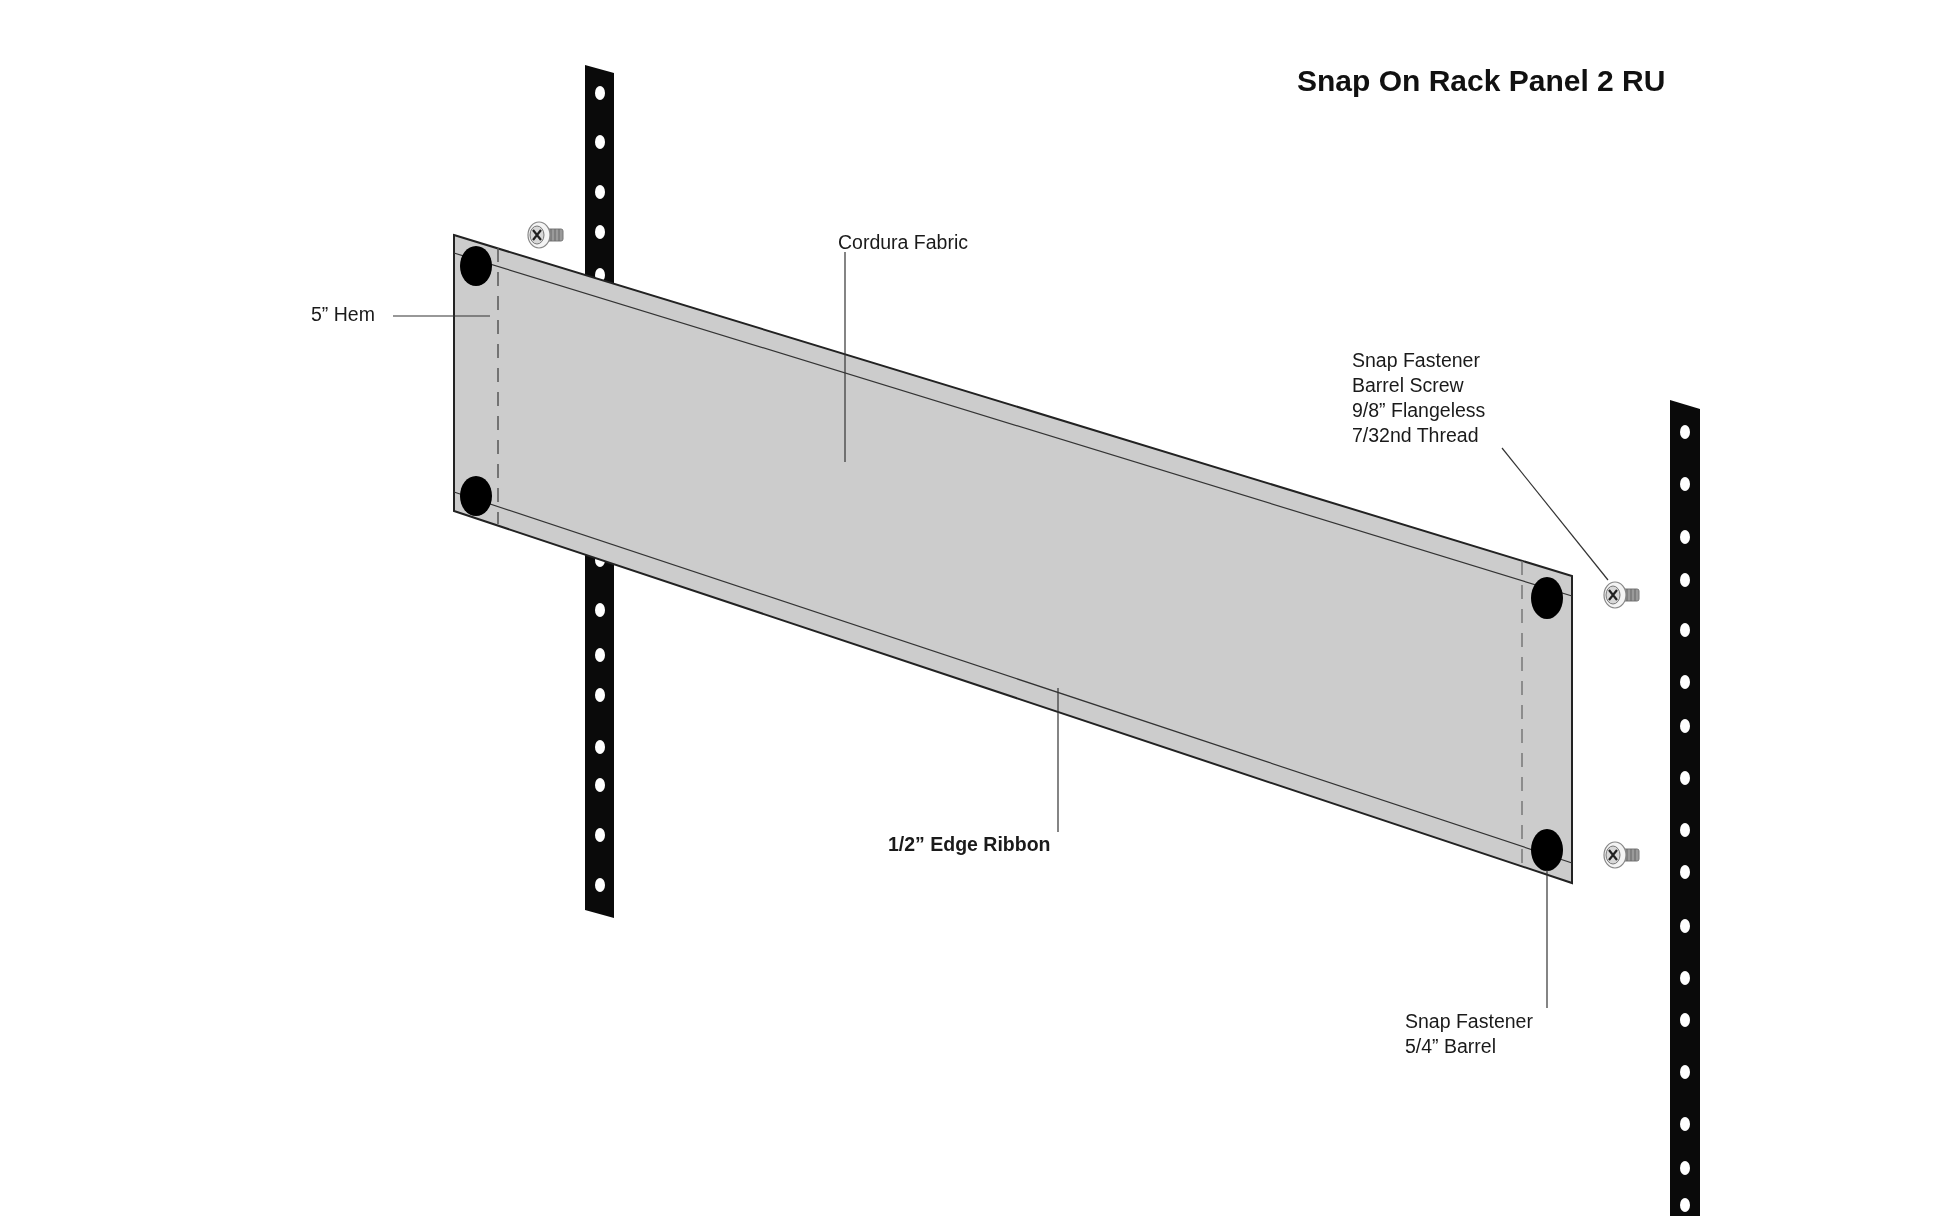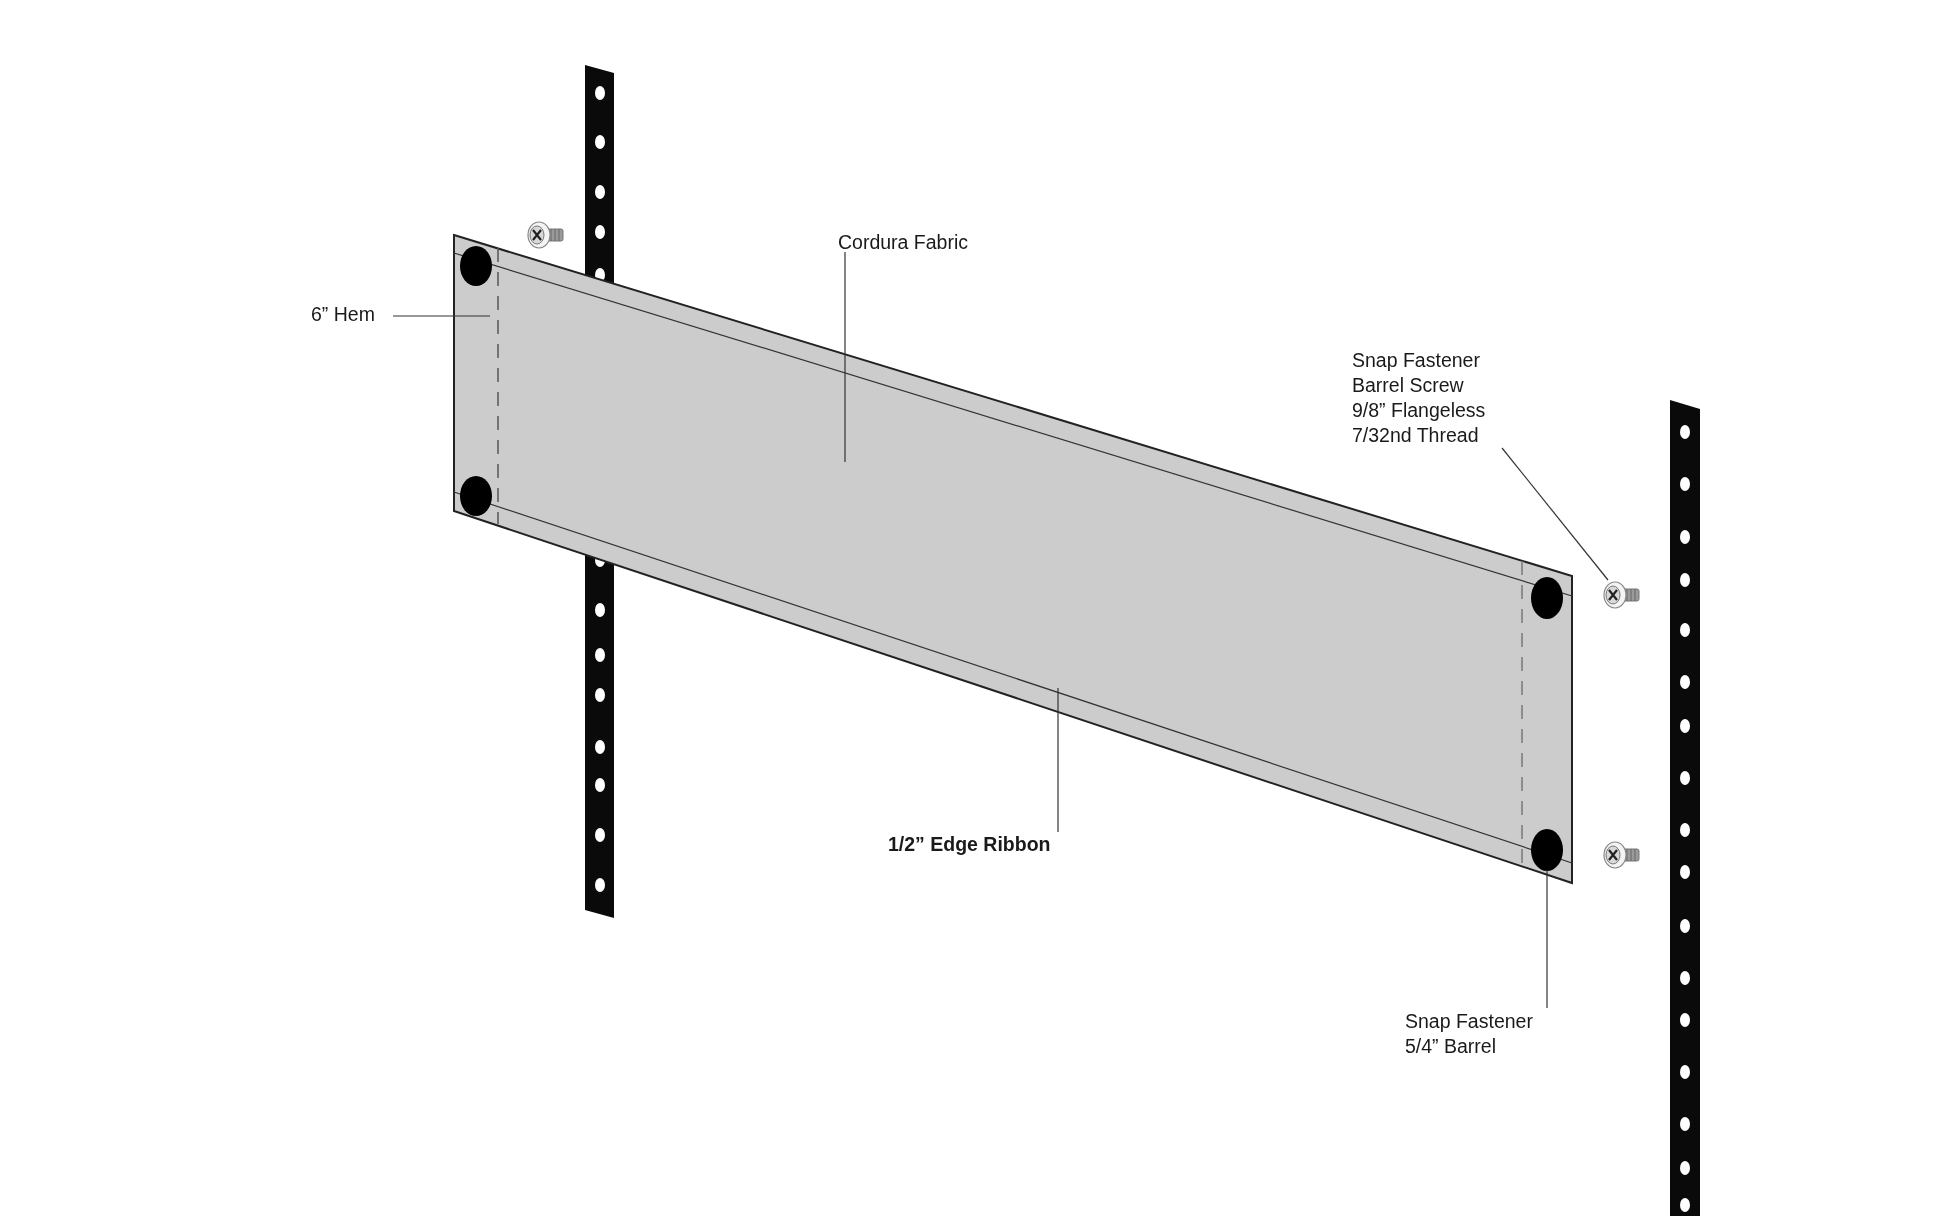--- a/index.html
+++ b/index.html
@@ -91,25 +91,26 @@
   <g stroke="#333" stroke-width="1.2" fill="none">
     <line x1="845" y1="252" x2="845" y2="462"></line>
     <line x1="393" y1="316" x2="490" y2="316"></line>
     <line x1="1502" y1="448" x2="1608" y2="580"></line>
     <line x1="1058" y1="688" x2="1058" y2="832"></line>
     <line x1="1547" y1="870" x2="1547" y2="1008"></line>
   </g>
 </svg>
 
 <div class="title" style="left:1297px; top:62px;">
+  <div>Snap On Rack Panel 2 RU</div>
 </div>
 
 <div class="label" style="left:838px; top:222px;margin-top:8px;">Cordura Fabric</div>
 
-<div class="label" style="left:311px; top:302px;">6” Hem</div>
+<div class="label" style="left:311px; top:302px;">5” Hem</div>
 
 <div class="label" style="left:1352px; top:348px;">
   <div>Snap Fastener</div>
   <div>Barrel Screw</div>
   <div>9/8” Flangeless</div>
   <div>7/32nd Thread</div>
 </div>
 
 <div class="label" style="left:888px; top:832px;font-weight:bold;">1/2” Edge Ribbon</div>
 

